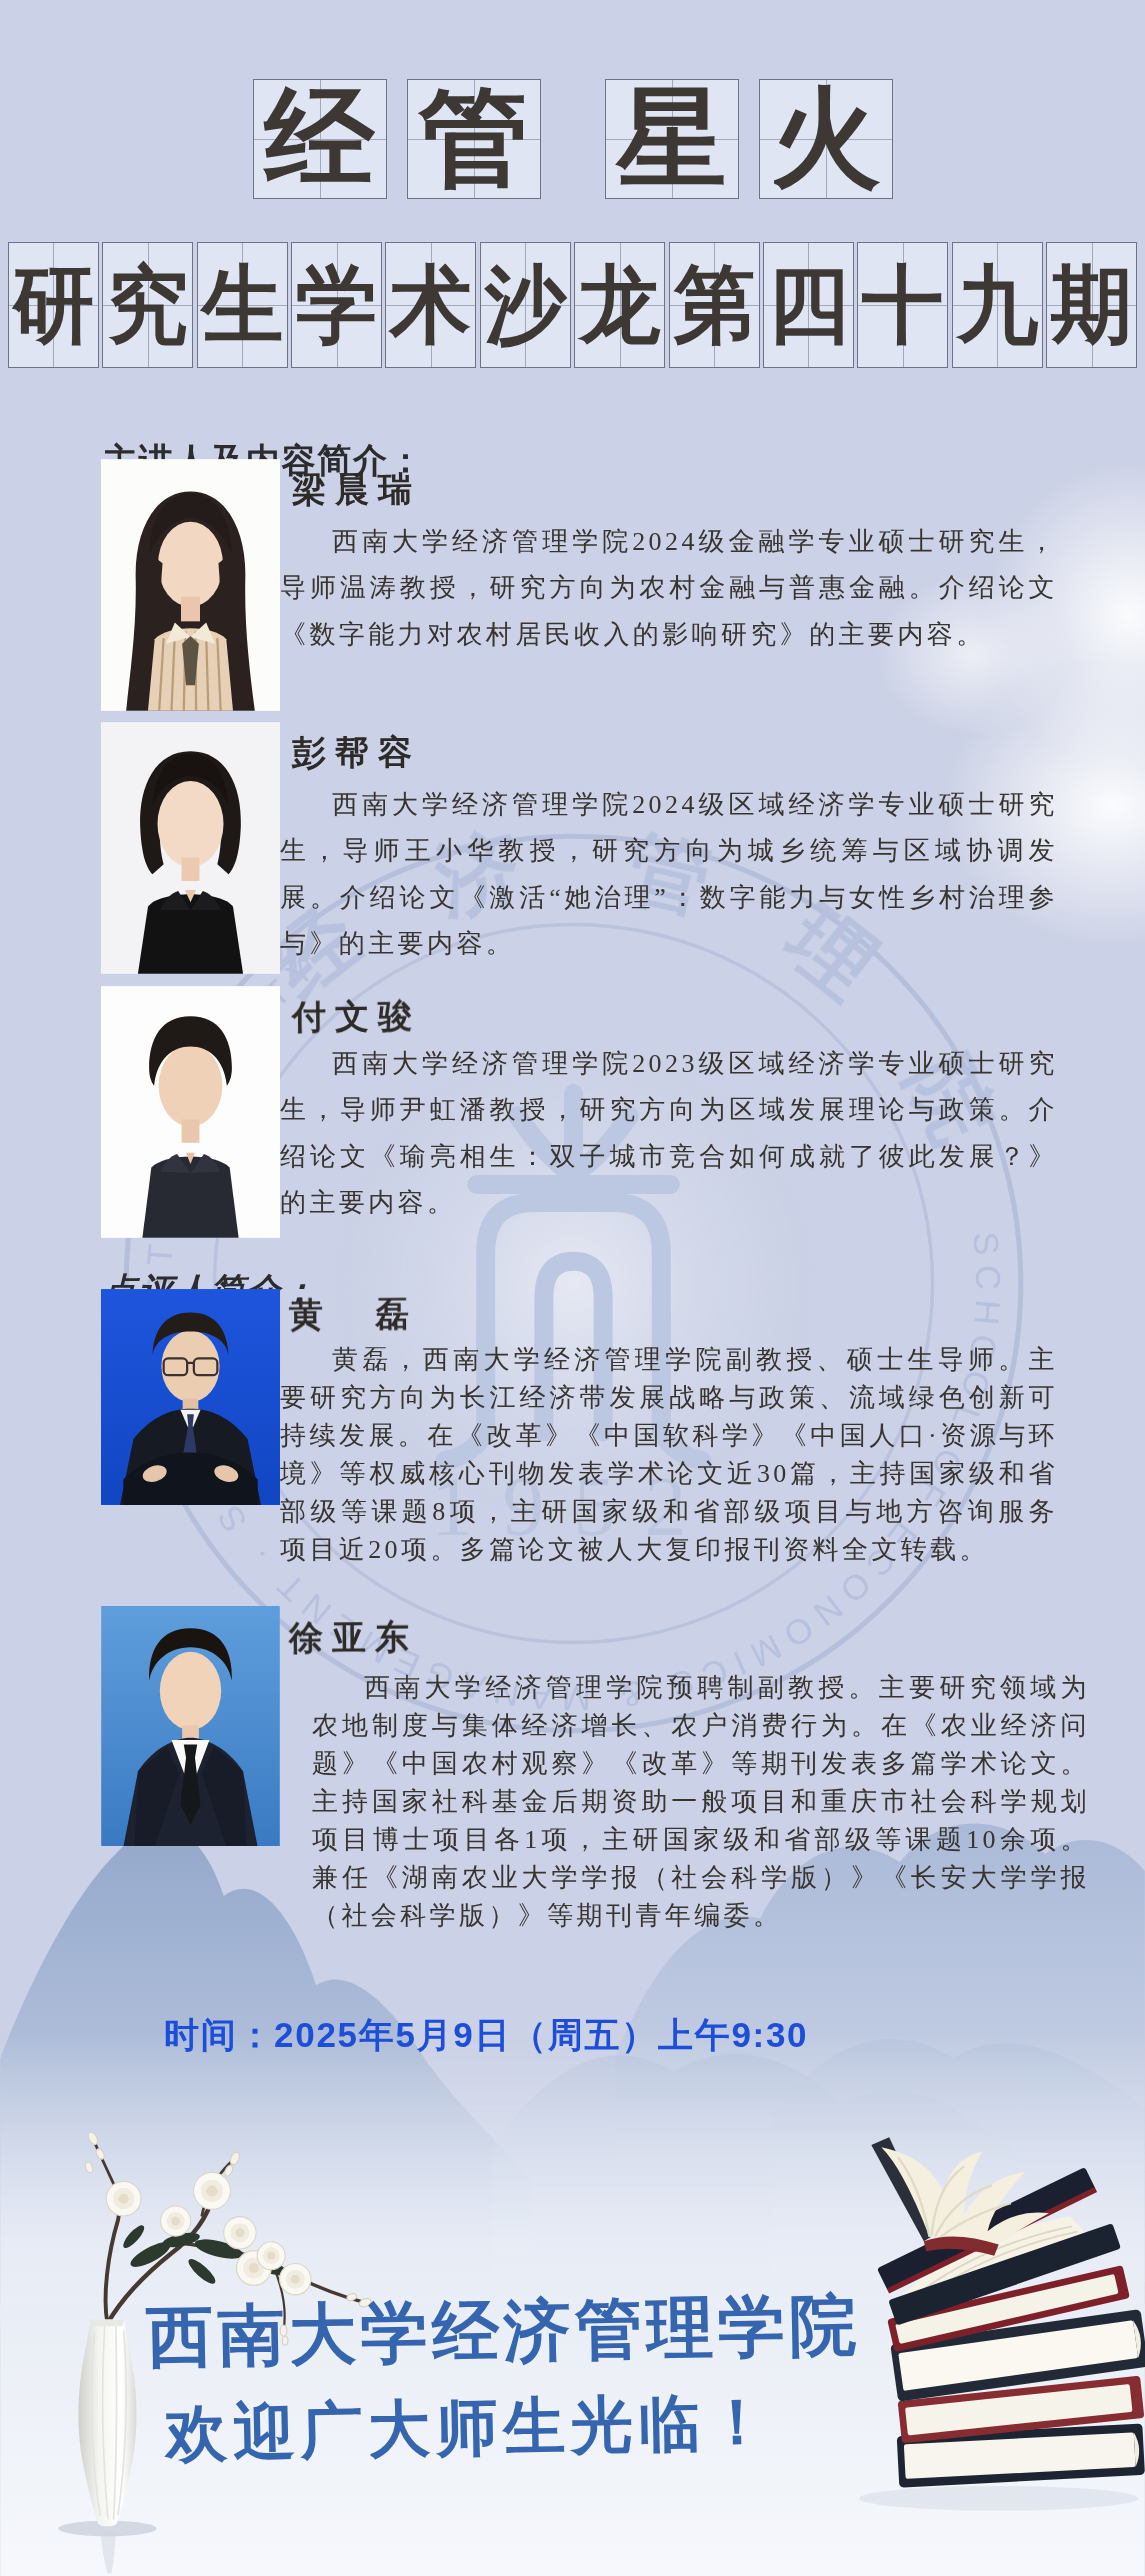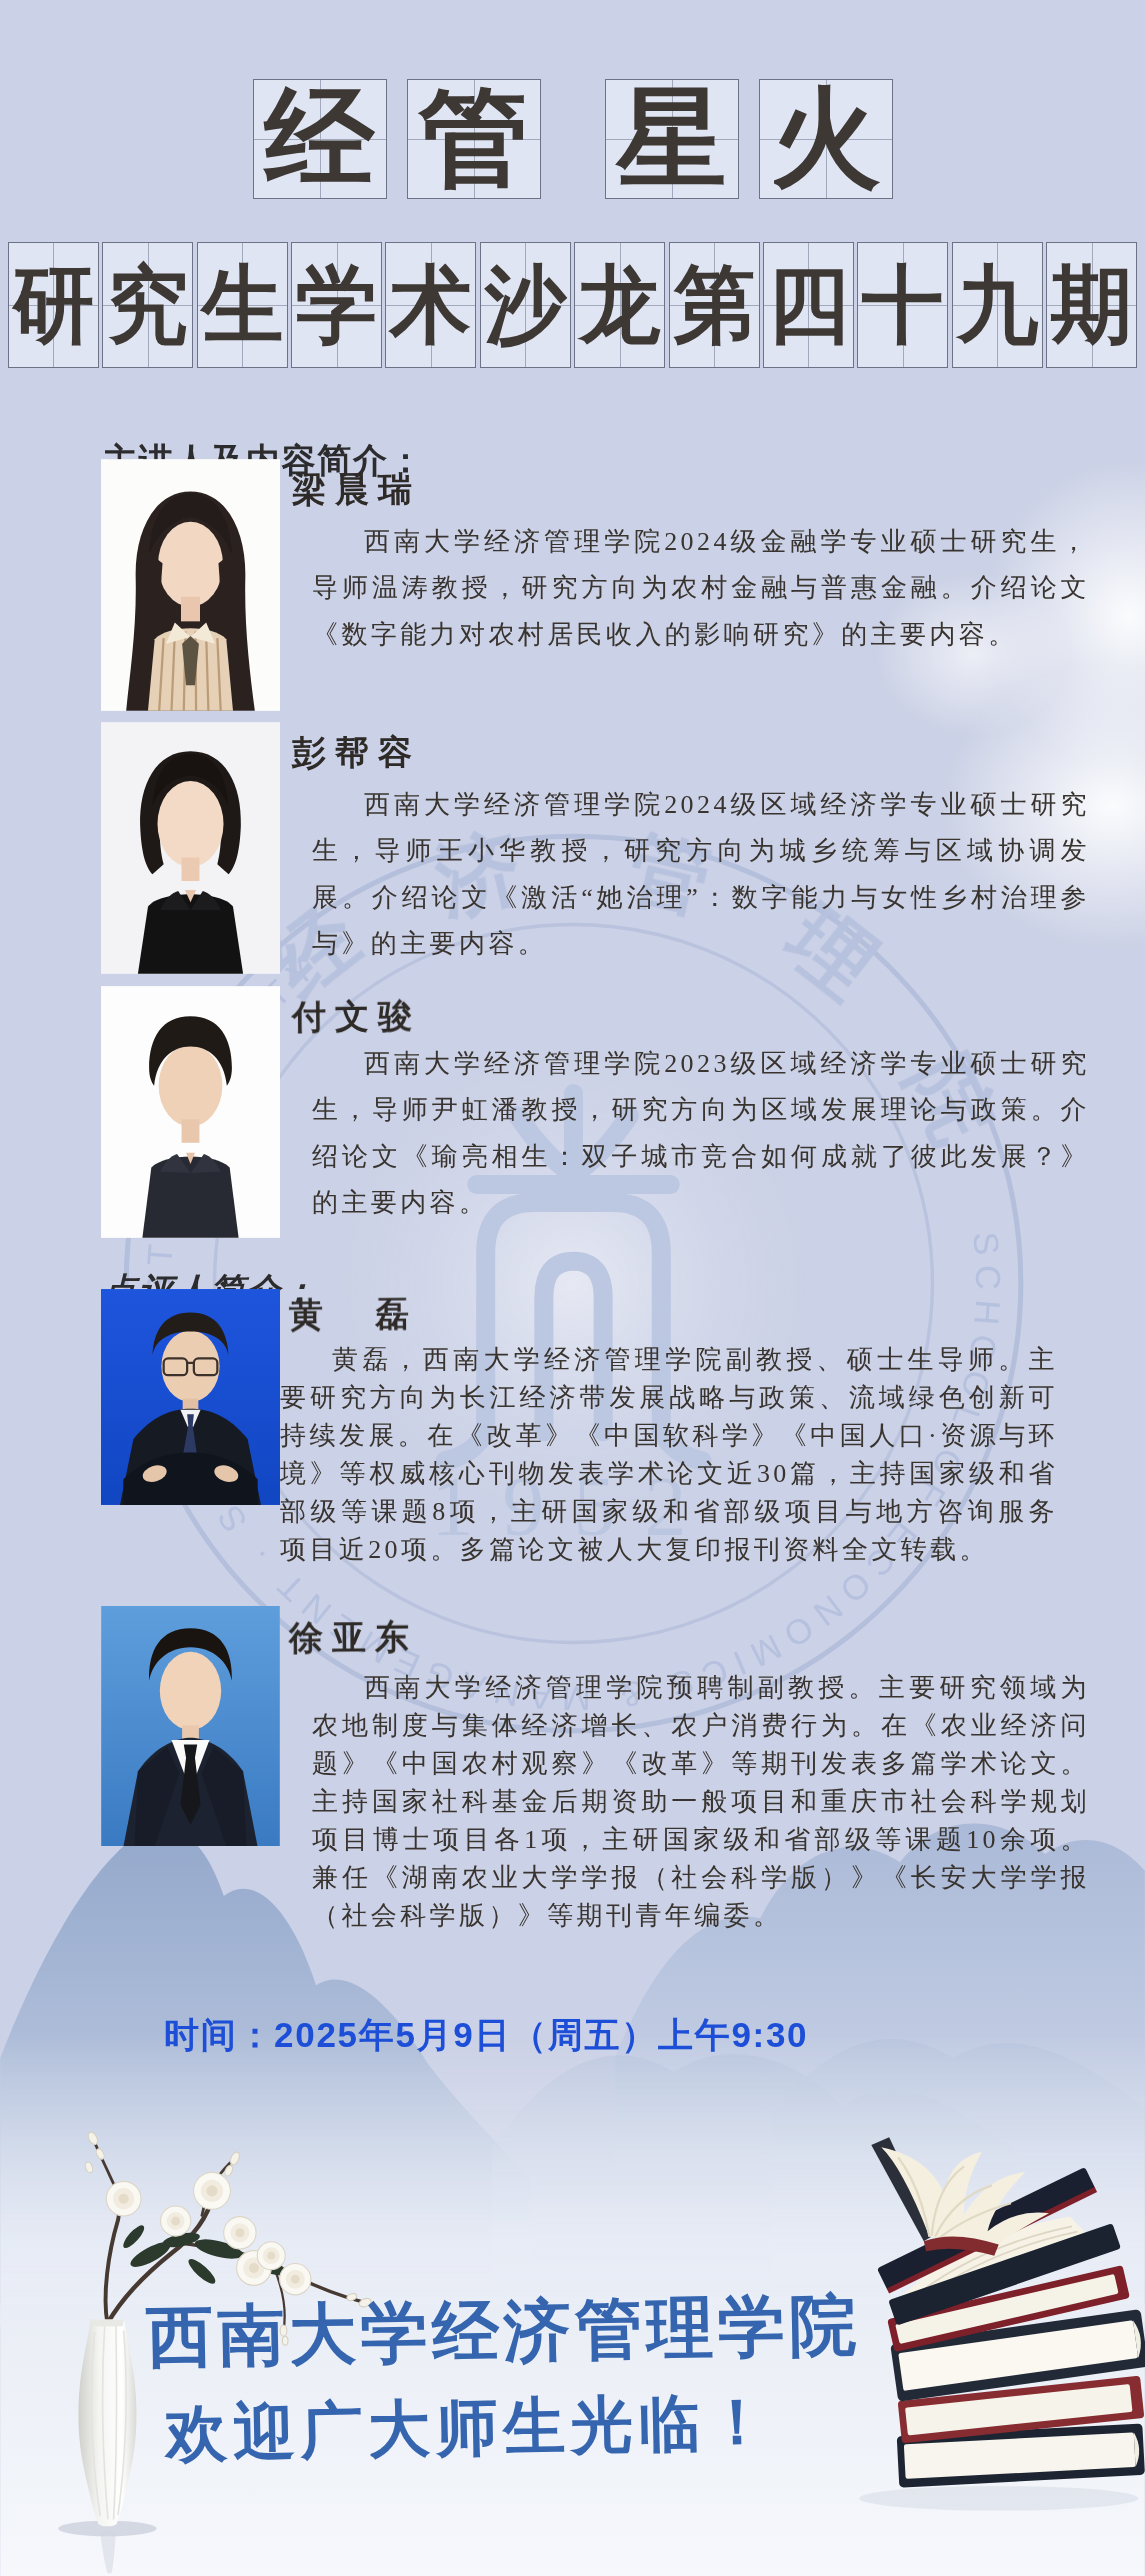--- a/index.html
+++ b/index.html
@@ -35,21 +35,21 @@
     font-size:34px;font-weight:700;color:#2c2b2d;letter-spacing:1.7px;white-space:nowrap;margin-top:40px;
   }
   .person-name{
     position:absolute;font-size:34px;font-weight:700;color:#2e2a27;
     letter-spacing:9px;white-space:nowrap;transform:rotate(-.5deg);
   }
   .bio{
     position:absolute;left:280px;width:778px;font-size:26px;color:#39342f;
     letter-spacing:3.4px;text-align:justify;text-indent:2em;
   }
-  .bio-speaker{line-height:1.78;padding-left:32px;}
+  .bio-speaker{line-height:1.78;}
   .bio-reviewer{line-height:1.46;}
   .photo{position:absolute;left:101px;width:179px;overflow:hidden;}
   .photo svg{display:block;width:100%;height:100%;}
   .sched{
     position:absolute;left:164px;font-family:"Liberation Sans",sans-serif;
     font-size:35px;font-weight:700;color:#1d4ed8;letter-spacing:1.7px;white-space:nowrap;
   }
   .footer-line{
     position:absolute;text-align:center;font-weight:700;color:#3565af;white-space:nowrap;
   }

